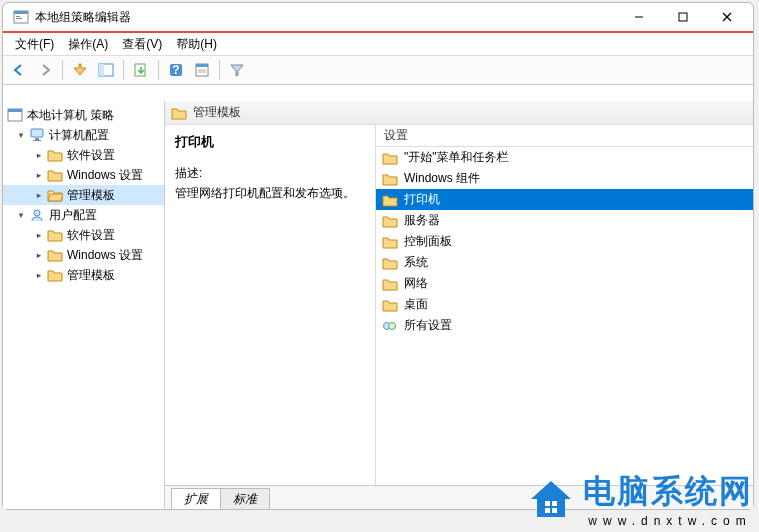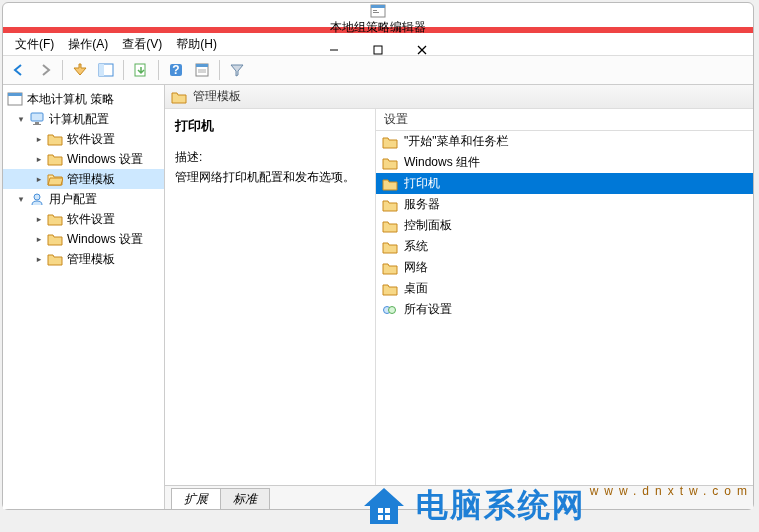--- a/index.html
+++ b/index.html
@@ -1,28 +1,28 @@
 <!DOCTYPE html>
 <html><head>
 <meta charset="utf-8">
 <style>
 * { margin: 0; padding: 0; box-sizing: border-box; font-family: "Microsoft YaHei", "Segoe UI", sans-serif; font-size: 12px; }
 body { width: 759px; height: 532px; background: #f0f0f0; overflow: hidden; position: relative; }
 .window { width: 752px; height: 508px; background: #fff; border: 1px solid #bbb; border-radius: 6px; position: relative; display: flex; flex-direction: column; margin: 2px; }
-.titlebar { height: 30px; display: flex; align-items: center; padding: 0 4px; border-bottom: 6px solid #ef4444; flex-direction: column; }
+.titlebar { height: 30px; display: flex; align-items: center; padding: 0 4px; border-bottom: 2px solid #ef4444; }
 .titlebar .app-icon { width: 16px; height: 16px; margin: 0 6px; }
 .titlebar .title { flex: 1; font-size: 12px; color: #000; }
 .titlebar .win-controls { display: flex; }
 .titlebar .win-btn { width: 44px; height: 28px; display: flex; align-items: center; justify-content: center; cursor: pointer; }
 .menubar { height: 22px; display: flex; align-items: center; padding: 0 6px; gap: 2px; }
 .menubar .menu-item { padding: 10px 6px; cursor: pointer; }
 .toolbar { height: 30px; display: flex; align-items: center; padding: 0 4px; border-top: 1px solid #ddd; border-bottom: 1px solid #ccc; gap: 2px; background: #fbfbfb; }
 .tool-btn { width: 24px; height: 24px; display: flex; align-items: center; justify-content: center; cursor: pointer; border: 1px solid transparent; }
 .tool-sep { width: 1px; height: 20px; background: #ccc; margin: 0 3px; }
-.content { flex: 1; display: flex; overflow: hidden; }
+.content { flex: 1; display: flex; overflow: hidden; margin-top: 16px; }
 .tree-panel { width: 162px; border-right: 1px solid #ccc; background: #fff; padding: 4px 0; overflow: auto; }
 .tree-item { display: flex; align-items: center; height: 20px; padding-right: 4px; cursor: pointer; white-space: nowrap; }
 .tree-item.selected { background: #cde8ff; }
 .tree-toggle { width: 12px; height: 12px; display: flex; align-items: center; justify-content: center; font-size: 9px; color: #555; margin-right: 2px; }
 .tree-icon { width: 16px; height: 14px; margin-right: 4px; flex-shrink: 0; }
 .tree-label { font-size: 12px; }
 .detail-panel { flex: 1; display: flex; flex-direction: column; background: #fff; }
 .detail-header { height: 24px; background: linear-gradient(#f7f7f7,#ececec); border-bottom: 1px solid #ddd; display: flex; align-items: center; padding: 0 6px; }
 .detail-header .folder-ic { width: 16px; height: 14px; margin-right: 6px; }
 .detail-header .text { font-size: 12px; color: #333; }
@@ -335,17 +335,17 @@
 <div class="watermark">
   <span class="logo-house">
     <svg viewBox="0 0 48 44">
         <path d="M24 4 L44 22 H38 V40 H10 V22 H4 Z" fill="#1e7fd6"></path>
         <rect x="18" y="24" width="5" height="5" fill="#fff"></rect>
         <rect x="25" y="24" width="5" height="5" fill="#fff"></rect>
         <rect x="18" y="31" width="5" height="5" fill="#fff"></rect>
         <rect x="25" y="31" width="5" height="5" fill="#fff"></rect>
       </svg>
   </span>
-  <div style="display:flex;flex-direction:row;align-items:flex-start">
+  <div style="display:flex;flex-direction:column;align-items:center">
     <span class="brand">电脑系统网</span>
-    <span style="font-size:12px;letter-spacing:6px;color:#a16207;margin-left:4px">www.dnxtw.com</span>
+    <span style="font-size:12px;letter-spacing:6px;color:#000000;margin-left:4px">www.dnxtw.com</span>
   </div>
 </div>
 
 </body></html>

